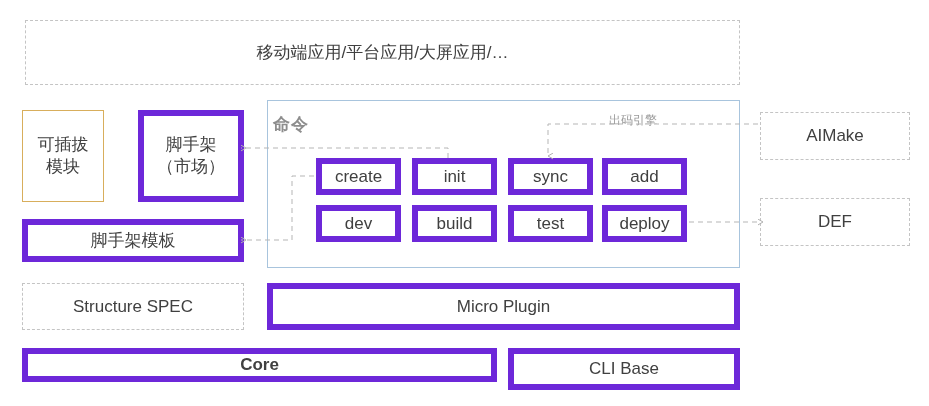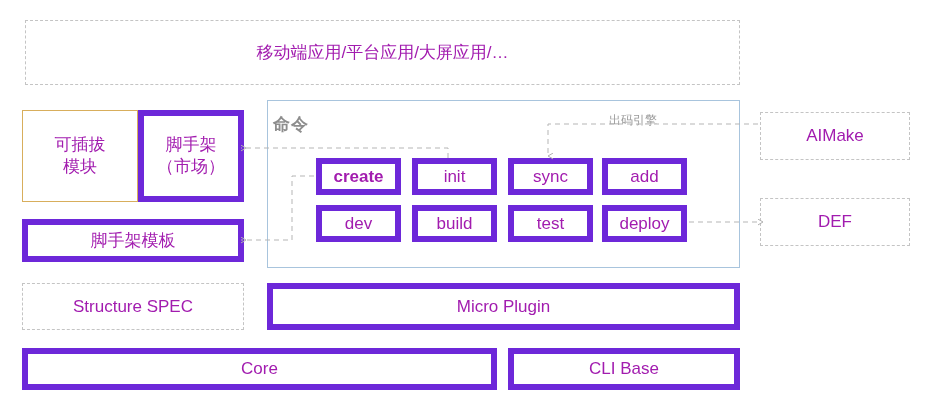--- a/index.html
+++ b/index.html
@@ -17,21 +17,21 @@
     background: #ffffff;
     overflow: hidden;
   }
   .box {
     position: absolute;
     box-sizing: border-box;
     display: flex;
     align-items: center;
     justify-content: center;
     text-align: center;
-    color: #a21caf;
+    color: #404040;
     background: #ffffff;
     line-height: 1.28;
   }
   .solid {
     border: 6px solid #6d28d9;
   }
   .dashed {
     border: 1px dashed #c4c4c4;
   }
   .gold {
@@ -72,53 +72,53 @@
     pointer-events: none;
   }
 </style>
 </head>
 <body>
 
 <div id="canvas">
 
   <div class="box dashed cjk" style="left:25px; top:20px; width:715px; height:65px;">移动端应用/平台应用/大屏应用/…</div>
 
-  <div class="box gold cjk" style="left:22px; top:110px; width:116px; height:92px; flex-direction:column;">
+  <div class="box gold cjk" style="left:22px; top:110px; width:82px; height:92px; flex-direction:column;">
     <span>可插拔</span>
     <span>模块</span>
   </div>
 
   <div class="box solid cjk" style="left:138px; top:110px; width:106px; height:92px; flex-direction:column;">
     <span>脚手架</span>
     <span>（市场）</span>
   </div>
 
   <div class="box solid cjk" style="left:22px; top:219px; width:222px; height:43px;">脚手架模板</div>
 
   <div class="box dashed latin-lg" style="left:22px; top:283px; width:222px; height:47px;">Structure SPEC</div>
 
   <div class="panel" style="left:267px; top:100px; width:473px; height:168px;"></div>
   <div class="panel-title cjk" style="left:273px; top:113px;">命令</div>
   <div class="side-label" style="left:609px; top:112px; font-size:12px;">出码引擎</div>
 
-  <div class="box solid cmd" style="left:316px; top:158px; width:85px; height:37px;font-weight:bold;">create</div>
+  <div class="box solid cmd" style="left:316px; top:158px; width:85px; height:37px;">create</div>
   <div class="box solid cmd" style="left:412px; top:158px; width:85px; height:37px;">init</div>
   <div class="box solid cmd" style="left:508px; top:158px; width:85px; height:37px;">sync</div>
   <div class="box solid cmd" style="left:316px; top:205px; width:85px; height:37px;">dev</div>
 
   <div class="box solid cmd" style="left:602px; top:158px; width:85px; height:37px;">add</div>
   <div class="box solid cmd" style="left:412px; top:205px; width:85px; height:37px;">build</div>
   <div class="box solid cmd" style="left:508px; top:205px; width:85px; height:37px;">test</div>
   <div class="box solid cmd" style="left:602px; top:205px; width:85px; height:37px;">deploy</div>
 
   <div class="box dashed latin-lg" style="left:760px; top:112px; width:150px; height:48px;">AIMake</div>
   <div class="box dashed latin-lg" style="left:760px; top:198px; width:150px; height:48px;">DEF</div>
 
   <div class="box solid latin-lg" style="left:267px; top:283px; width:473px; height:47px;">Micro Plugin</div>
-  <div class="box solid latin-lg" style="left:22px; top:348px; width:475px; height:42px;">Core</div>
+  <div class="box solid latin-lg" style="left:22px; top:348px; width:475px; height:34px;font-weight:bold;">Core</div>
   <div class="box solid latin-lg" style="left:508px; top:348px; width:232px; height:42px;">CLI Base</div>
 
   <svg class="wires" viewBox="0 0 929 406">
     <defs>
       <marker id="arrL" markerWidth="7" markerHeight="7" refX="6" refY="3.5" orient="auto" markerUnits="strokeWidth">
         <path d="M6,0.6 L1,3.5 L6,6.4" fill="none" stroke="#b0b0b0" stroke-width="1"></path>
       </marker>
       <marker id="arrR" markerWidth="7" markerHeight="7" refX="1" refY="3.5" orient="auto" markerUnits="strokeWidth">
         <path d="M1,0.6 L6,3.5 L1,6.4" fill="none" stroke="#b0b0b0" stroke-width="1"></path>
       </marker>

